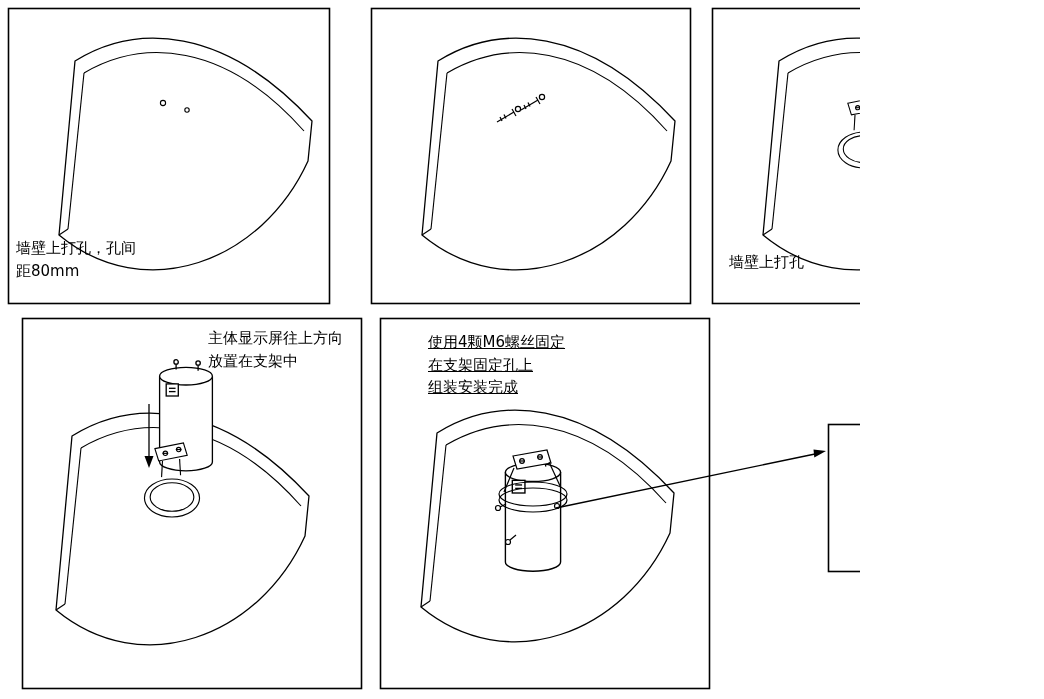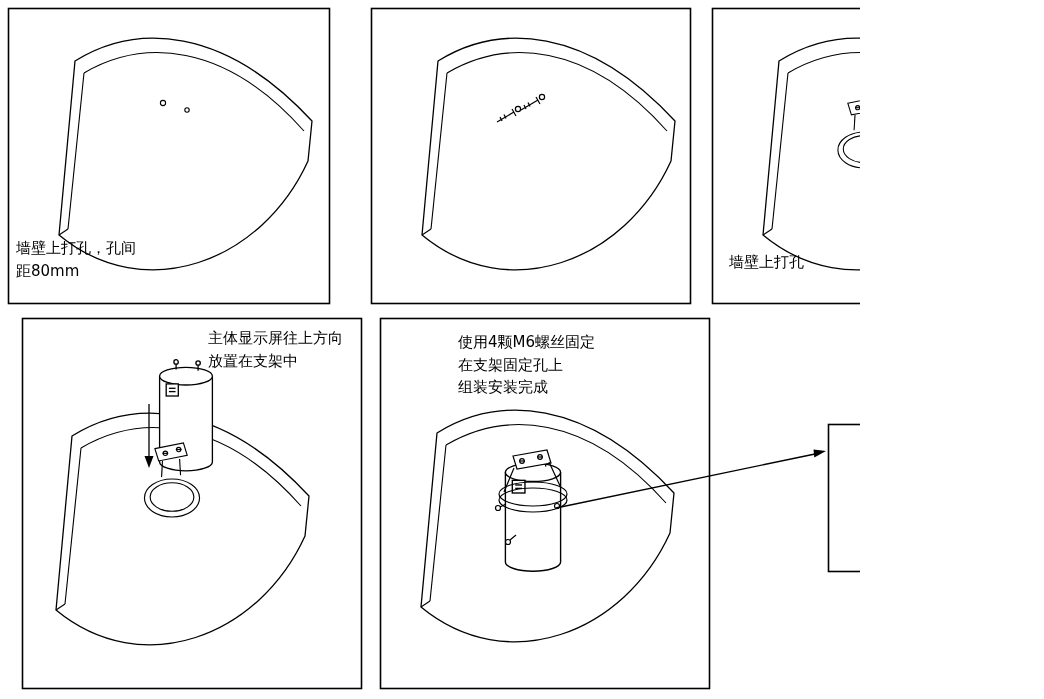--- a/index.html
+++ b/index.html
@@ -159,17 +159,17 @@
         </g>
       </g>
     </g>
   </svg>
 
   <div class="label" style="left:16px;  top:237px; width:170px;">墙壁上打孔，孔间
 距80mm</div>
   <div class="label" style="left:729px; top:251px; width:120px;">墙壁上打孔</div>
   <div class="label" style="left:167px; top:327px; width:170px;margin-left:41px;">主体显示屏往上方向
 放置在支架中</div>
-  <div class="label" style="left:458px; top:331px; width:180px;">使用4颗M6螺丝固定
+  <div class="label" style="left:428px; top:331px; width:180px;text-decoration:underline;">使用4颗M6螺丝固定
 在支架固定孔上
 组装安装完成</div>
 
 </div>
 
 </body></html>

